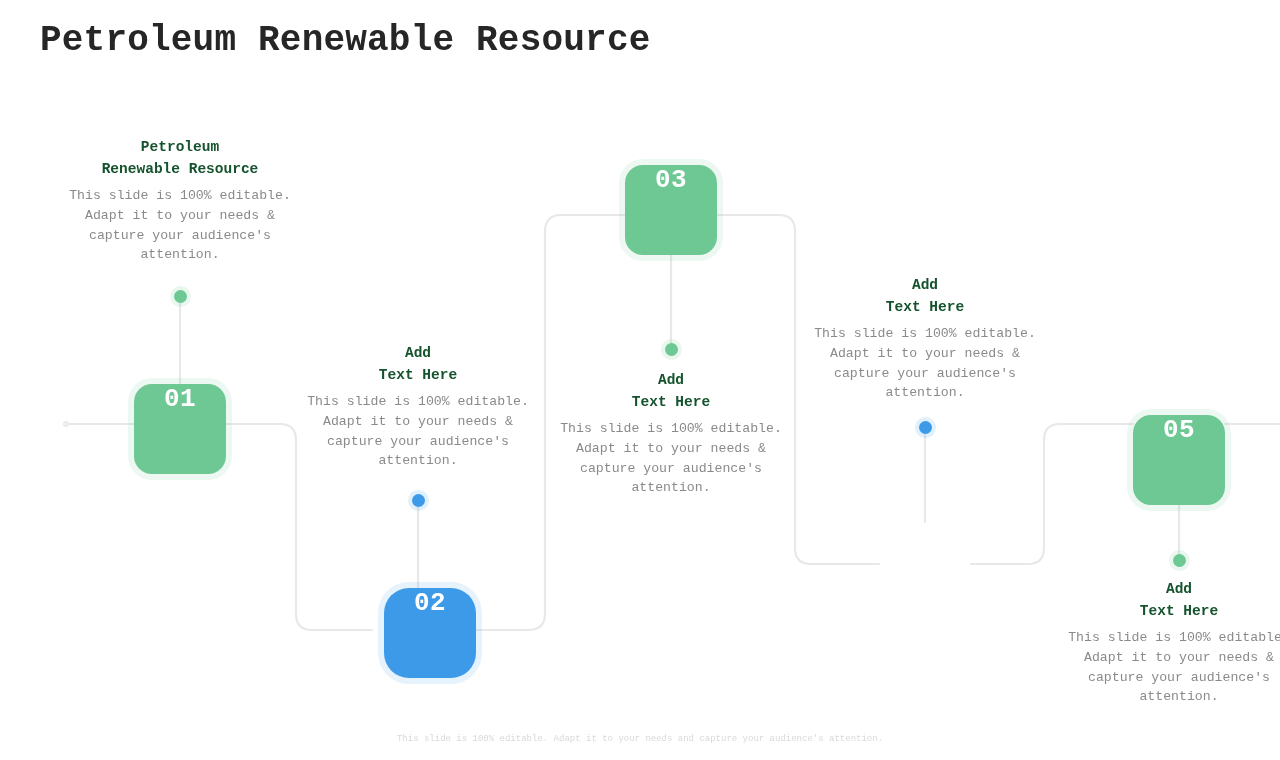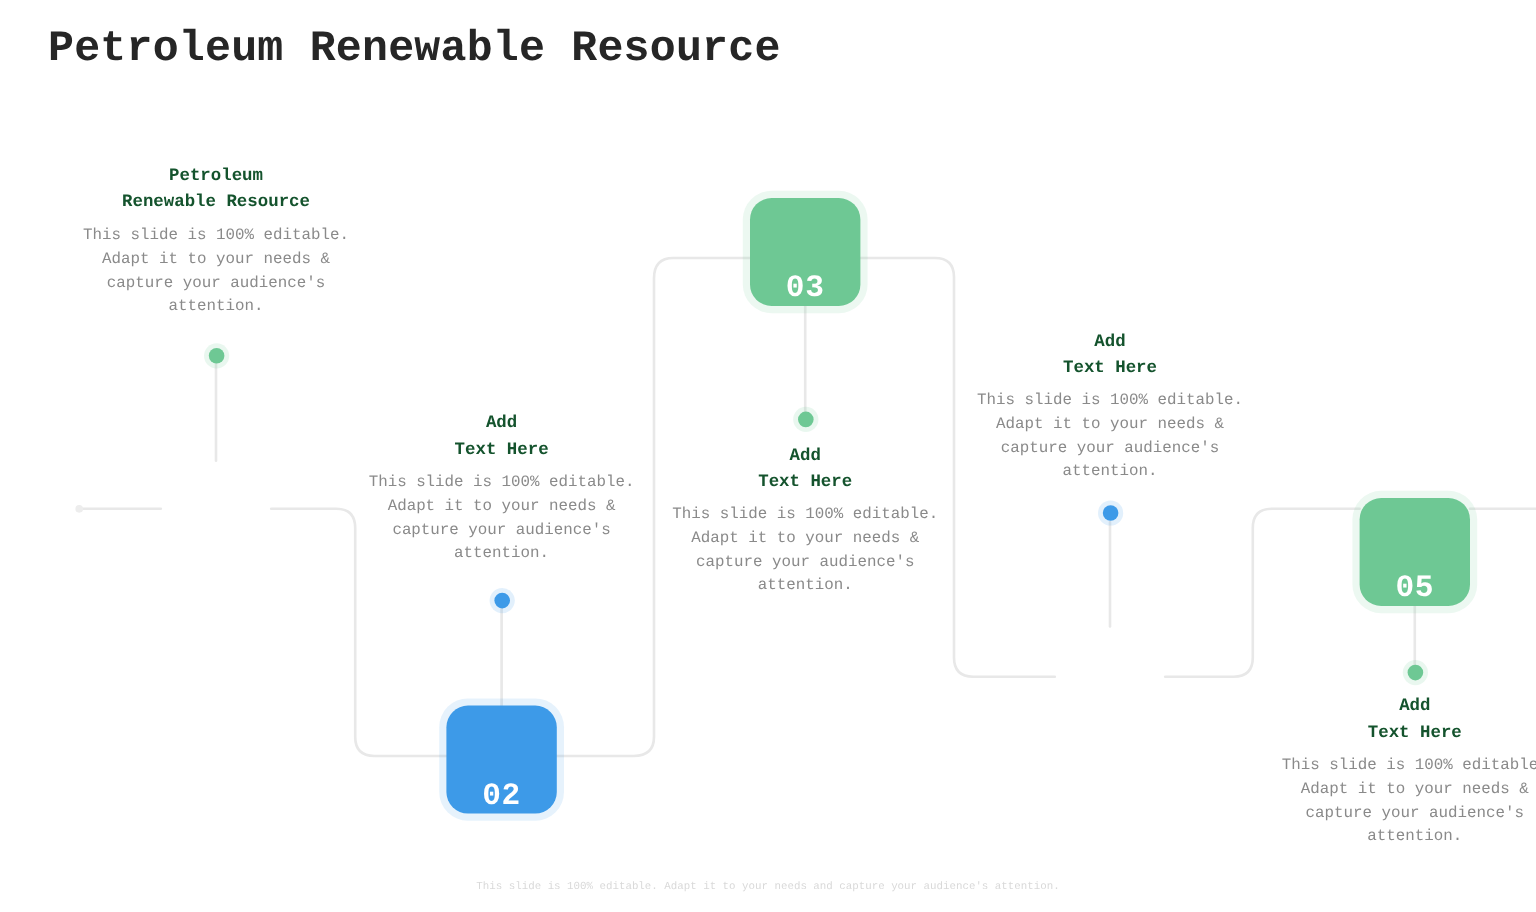--- a/index.html
+++ b/index.html
@@ -24,21 +24,21 @@
   }
 
   
   .connectors{position:absolute;left:0;top:0;width:1280px;height:760px;}
 
   
   .node{
     position:absolute;
     width:92px;height:90px;
     border-radius:18px;
-    display:flex;align-items:flex-end;justify-content:center;
+    display:flex;align-items:flex-start;justify-content:center;
     color:#ffffff;
     font-size:26px;
     font-weight:700;
     letter-spacing:.5px;
     z-index:4;
   }
   .node.green{background:#6ec894;box-shadow:0 0 0 6px rgba(110,200,148,.13);}
   .node.blue {background:#3d9ae8;box-shadow:0 0 0 6px rgba(61,154,232,.13);}
 
   
@@ -101,28 +101,31 @@
       <path d="M1225,424 H1280"></path>
 
       <path d="M180,384 V297"></path>
       <path d="M418,588 V501"></path>
       <path d="M671,255 V348"></path>
       <path d="M925,522 V435"></path>
       <path d="M1179,470 V560"></path>
     </g>
   </svg>
 
+  <div class="node green" style="left:134px;top:384px;">
+    <span>01</span>
+  </div>
   <div class="dot green" style="left:174px;top:290px;"></div>
   <div class="block" style="left:62px;top:136px;width:236px;">
     <div class="bhead">Petroleum
 Renewable Resource</div>
     <div class="bbody">This slide is 100% editable. Adapt it to your needs &amp; capture your audience's attention.</div>
   </div>
 
-  <div class="node blue" style="left:372px;top:588px;">
+  <div class="node blue" style="left:384px;top:588px;border-radius:25px;">
     <span>02</span>
   </div>
   <div class="dot blue" style="left:412px;top:494px;"></div>
   <div class="block" style="left:300px;top:342px;width:236px;">
     <div class="bhead">Add
 Text Here</div>
     <div class="bbody">This slide is 100% editable. Adapt it to your needs &amp; capture your audience's attention.</div>
   </div>
 
   <div class="node green" style="left:625px;top:165px;">

